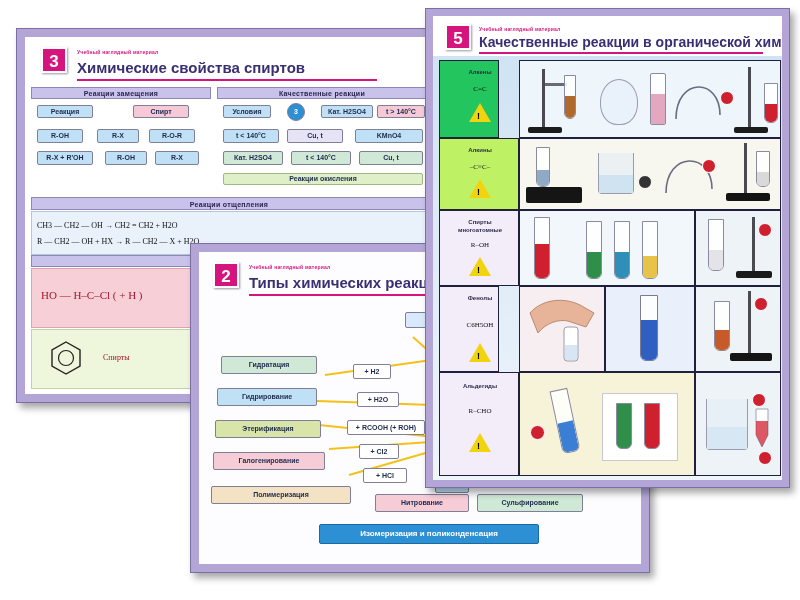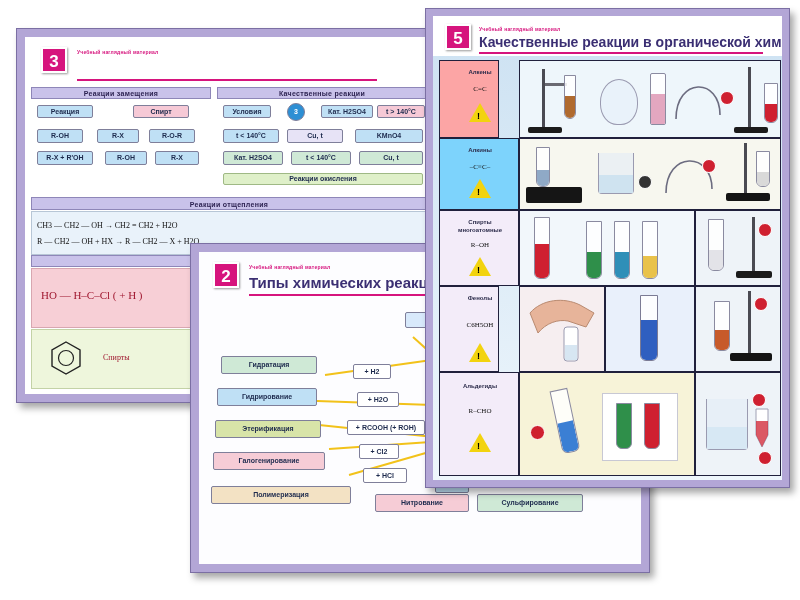--- a/index.html
+++ b/index.html
@@ -225,20 +225,21 @@
 </head>
 <body>
 
 <div id="stage">
 
   <div class="poster" id="poster3">
     <div class="poster-inner">
 
       <div class="badge" style="left:16px; top:10px;">3</div>
       <div class="series-line" style="left:52px; top:12px;">Учебный наглядный материал</div>
+      <div class="poster-title" style="left:52px; top:22px; font-size:15px;">Химические свойства спиртов</div>
       <div class="title-rule" style="left:52px; top:42px; width:300px;"></div>
 
       <div class="band" style="left:6px; top:50px; width:180px; height:12px; background:#c9c2ea; border:1px solid #8e86b8; line-height:12px;">Реакции замещения</div>
       <div class="band" style="left:192px; top:50px; width:210px; height:12px; background:#c9c2ea; border:1px solid #8e86b8; line-height:12px;">Качественные реакции</div>
 
       <div class="chip" style="left:12px; top:68px; width:56px; height:13px; background:#bfe0f5;">Реакция</div>
       <div class="chip" style="left:108px; top:68px; width:56px; height:13px; background:#f6c9d6;">Спирт</div>
 
       <div class="chip" style="left:12px; top:92px; width:46px; height:14px; background:#bfe0f5;">R-OH</div>
       <div class="chip" style="left:72px; top:92px; width:42px; height:14px; background:#bfe0f5;">R-X</div>
@@ -311,35 +312,36 @@
 
       <div class="chip" style="left:154px; top:112px; width:38px; height:15px; background:#ffffff;">+ H2</div>
       <div class="chip" style="left:158px; top:140px; width:42px; height:15px; background:#ffffff;">+ H2O</div>
       <div class="chip" style="left:148px; top:168px; width:78px; height:15px; background:#ffffff;">+ RCOOH (+ ROH)</div>
       <div class="chip" style="left:160px; top:192px; width:40px; height:15px; background:#ffffff;">+ Cl2</div>
       <div class="chip" style="left:164px; top:216px; width:44px; height:15px; background:#ffffff;">+ HCl</div>
       <div class="chip" style="left:236px; top:226px; width:34px; height:15px; background:#bfe0f5;">+ O2</div>
 
       <div class="chip" style="left:176px; top:242px; width:94px; height:18px; background:#f6ccd6;">Нитрование</div>
       <div class="chip" style="left:278px; top:242px; width:106px; height:18px; background:#cfe9d6;">Сульфирование</div>
+      <div class="chip" style="left:120px; top:272px; width:220px; height:20px; background:#2d8fd4; color:#ffffff; border-color:#1b6ba3; font-size:8px;">Изомеризация и поликонденсация</div>
     </div>
   </div>
 
   <div class="poster" id="poster5">
     <div class="poster-inner">
 
       <div class="sky" style="left:0; top:38px; right:0; bottom:0;"></div>
       <div style="position:absolute; left:0; top:0; right:0; height:40px; background:#ffffff;"></div>
 
       <div class="badge" style="left:12px; top:8px;">5</div>
       <div class="series-line" style="left:46px; top:10px;">Учебный наглядный материал</div>
       <div class="poster-title" style="left:46px; top:18px; font-size:14px;">Качественные реакции в органической химии</div>
       <div class="title-rule" style="left:46px; top:36px; width:284px;"></div>
 
-      <div class="grid-cell" style="left:6px; top:44px; width:60px; height:78px; background:#fca5a5;">
+      <div class="grid-cell" style="left:6px; top:44px; width:60px; height:78px; background:#22c55e;">
         <div class="cell-label" style="left:4px; top:8px; width:72px;">Алкены</div>
         <div class="formula" style="left:4px; top:24px; width:72px;">C=C</div>
         <div class="hazard" style="left:29px; top:42px;"></div>
         <div class="hazard-in" style="left:37px; top:50px;">!</div>
       </div>
       <div class="grid-cell" style="left:86px; top:44px; width:262px; height:78px; background:#eef6fb;">
         <div class="stand-rod" style="left:22px; top:8px; width:3px; height:60px;"></div>
         <div class="stand-base" style="left:8px; top:66px; width:34px; height:6px;"></div>
         <div class="clamp" style="left:25px; top:22px; width:22px; height:3px;"></div>
         <div class="tube" style="left:44px; top:14px; width:12px; height:44px;">
@@ -353,21 +355,21 @@
           <path d="M4,50 C4,8 48,8 48,46" fill="none" stroke="#6c6c80" stroke-width="1.6"></path>
         </svg>
         <div class="stand-rod" style="left:228px; top:6px; width:3px; height:62px;"></div>
         <div class="stand-base" style="left:214px; top:66px; width:34px; height:6px;"></div>
         <div class="redcap" style="left:200px; top:30px; width:12px; height:12px;"></div>
         <div class="tube" style="left:244px; top:22px; width:14px; height:40px;">
           <div class="fill" style="height:18px; background:#cf2030;"></div>
         </div>
       </div>
 
-      <div class="grid-cell" style="left:6px; top:122px; width:80px; height:72px; background:#7dd3fc;">
+      <div class="grid-cell" style="left:6px; top:122px; width:80px; height:72px; background:#bef264;">
         <div class="cell-label" style="left:4px; top:8px; width:72px;">Алкины</div>
         <div class="formula" style="left:4px; top:24px; width:72px;">–C≡C–</div>
         <div class="hazard" style="left:29px; top:40px;"></div>
         <div class="hazard-in" style="left:37px; top:48px;">!</div>
       </div>
       <div class="grid-cell" style="left:86px; top:122px; width:262px; height:72px; background:#f7f7ef;">
         <div class="tube" style="left:16px; top:8px; width:14px; height:40px;">
           <div class="fill" style="height:16px; background:#8fa9c6;"></div>
         </div>
         <div style="position:absolute; left:6px; top:48px; width:56px; height:16px; background:#151515; border-radius:2px;"></div>

